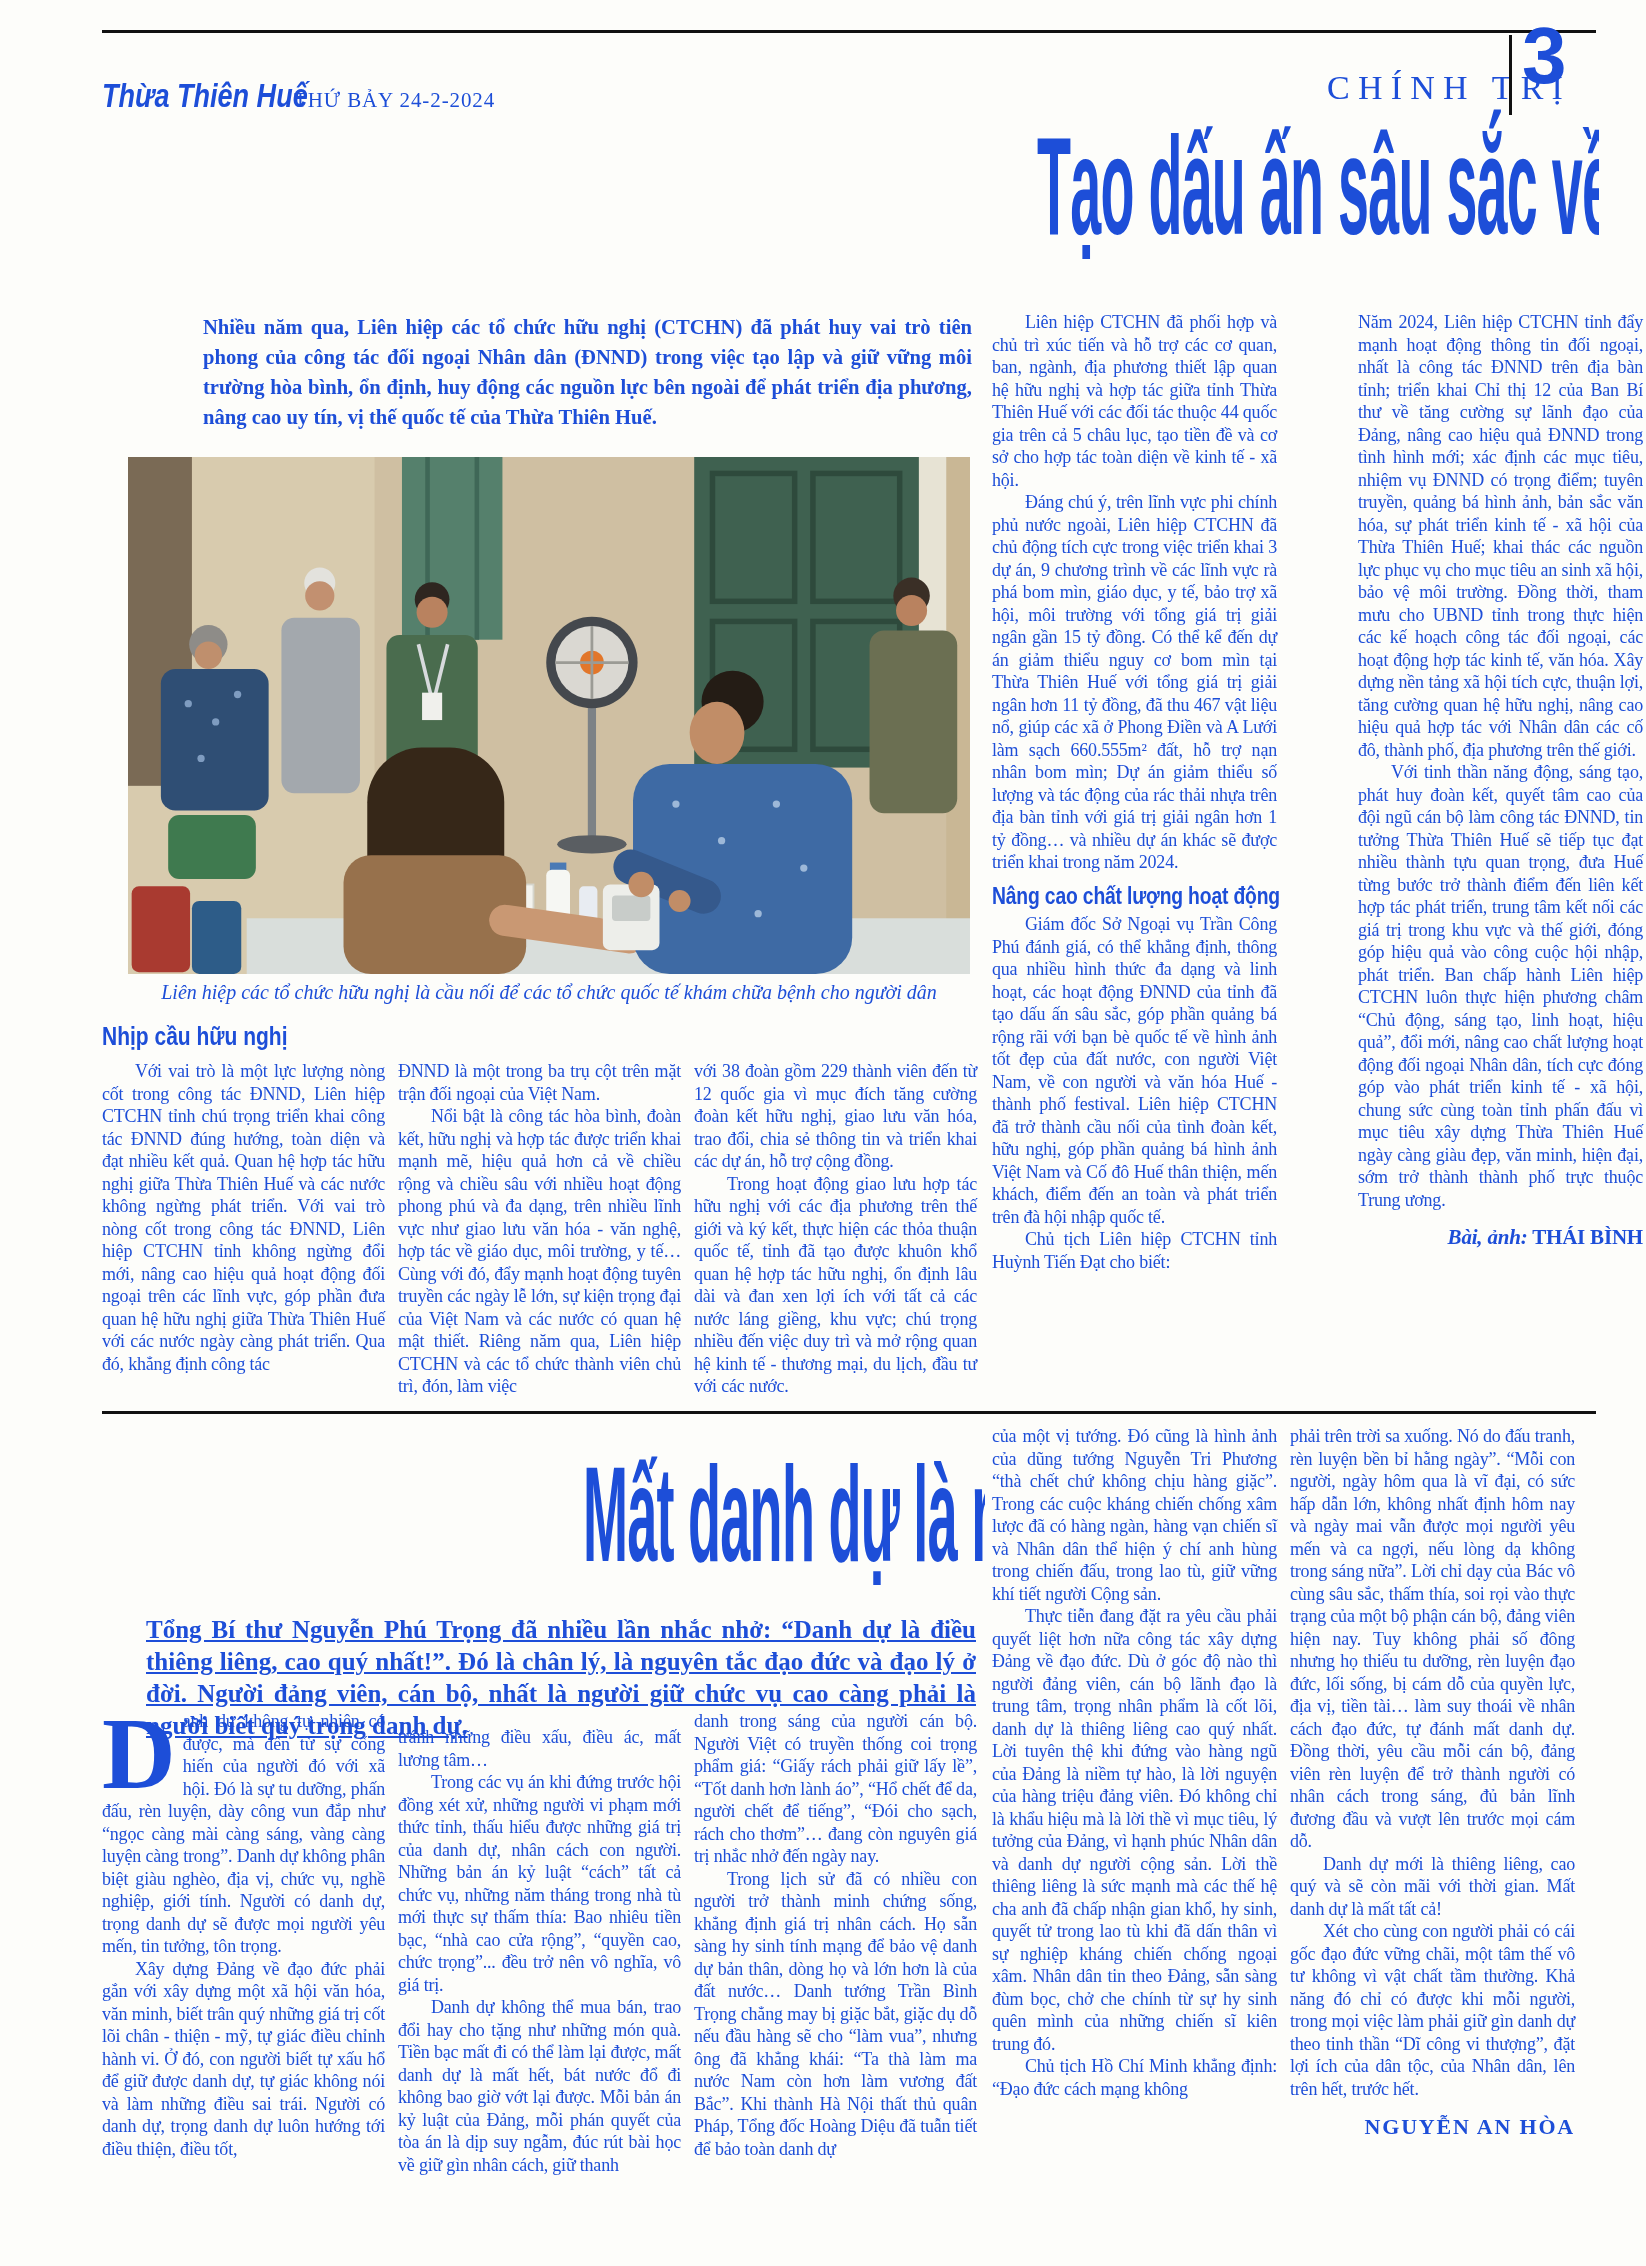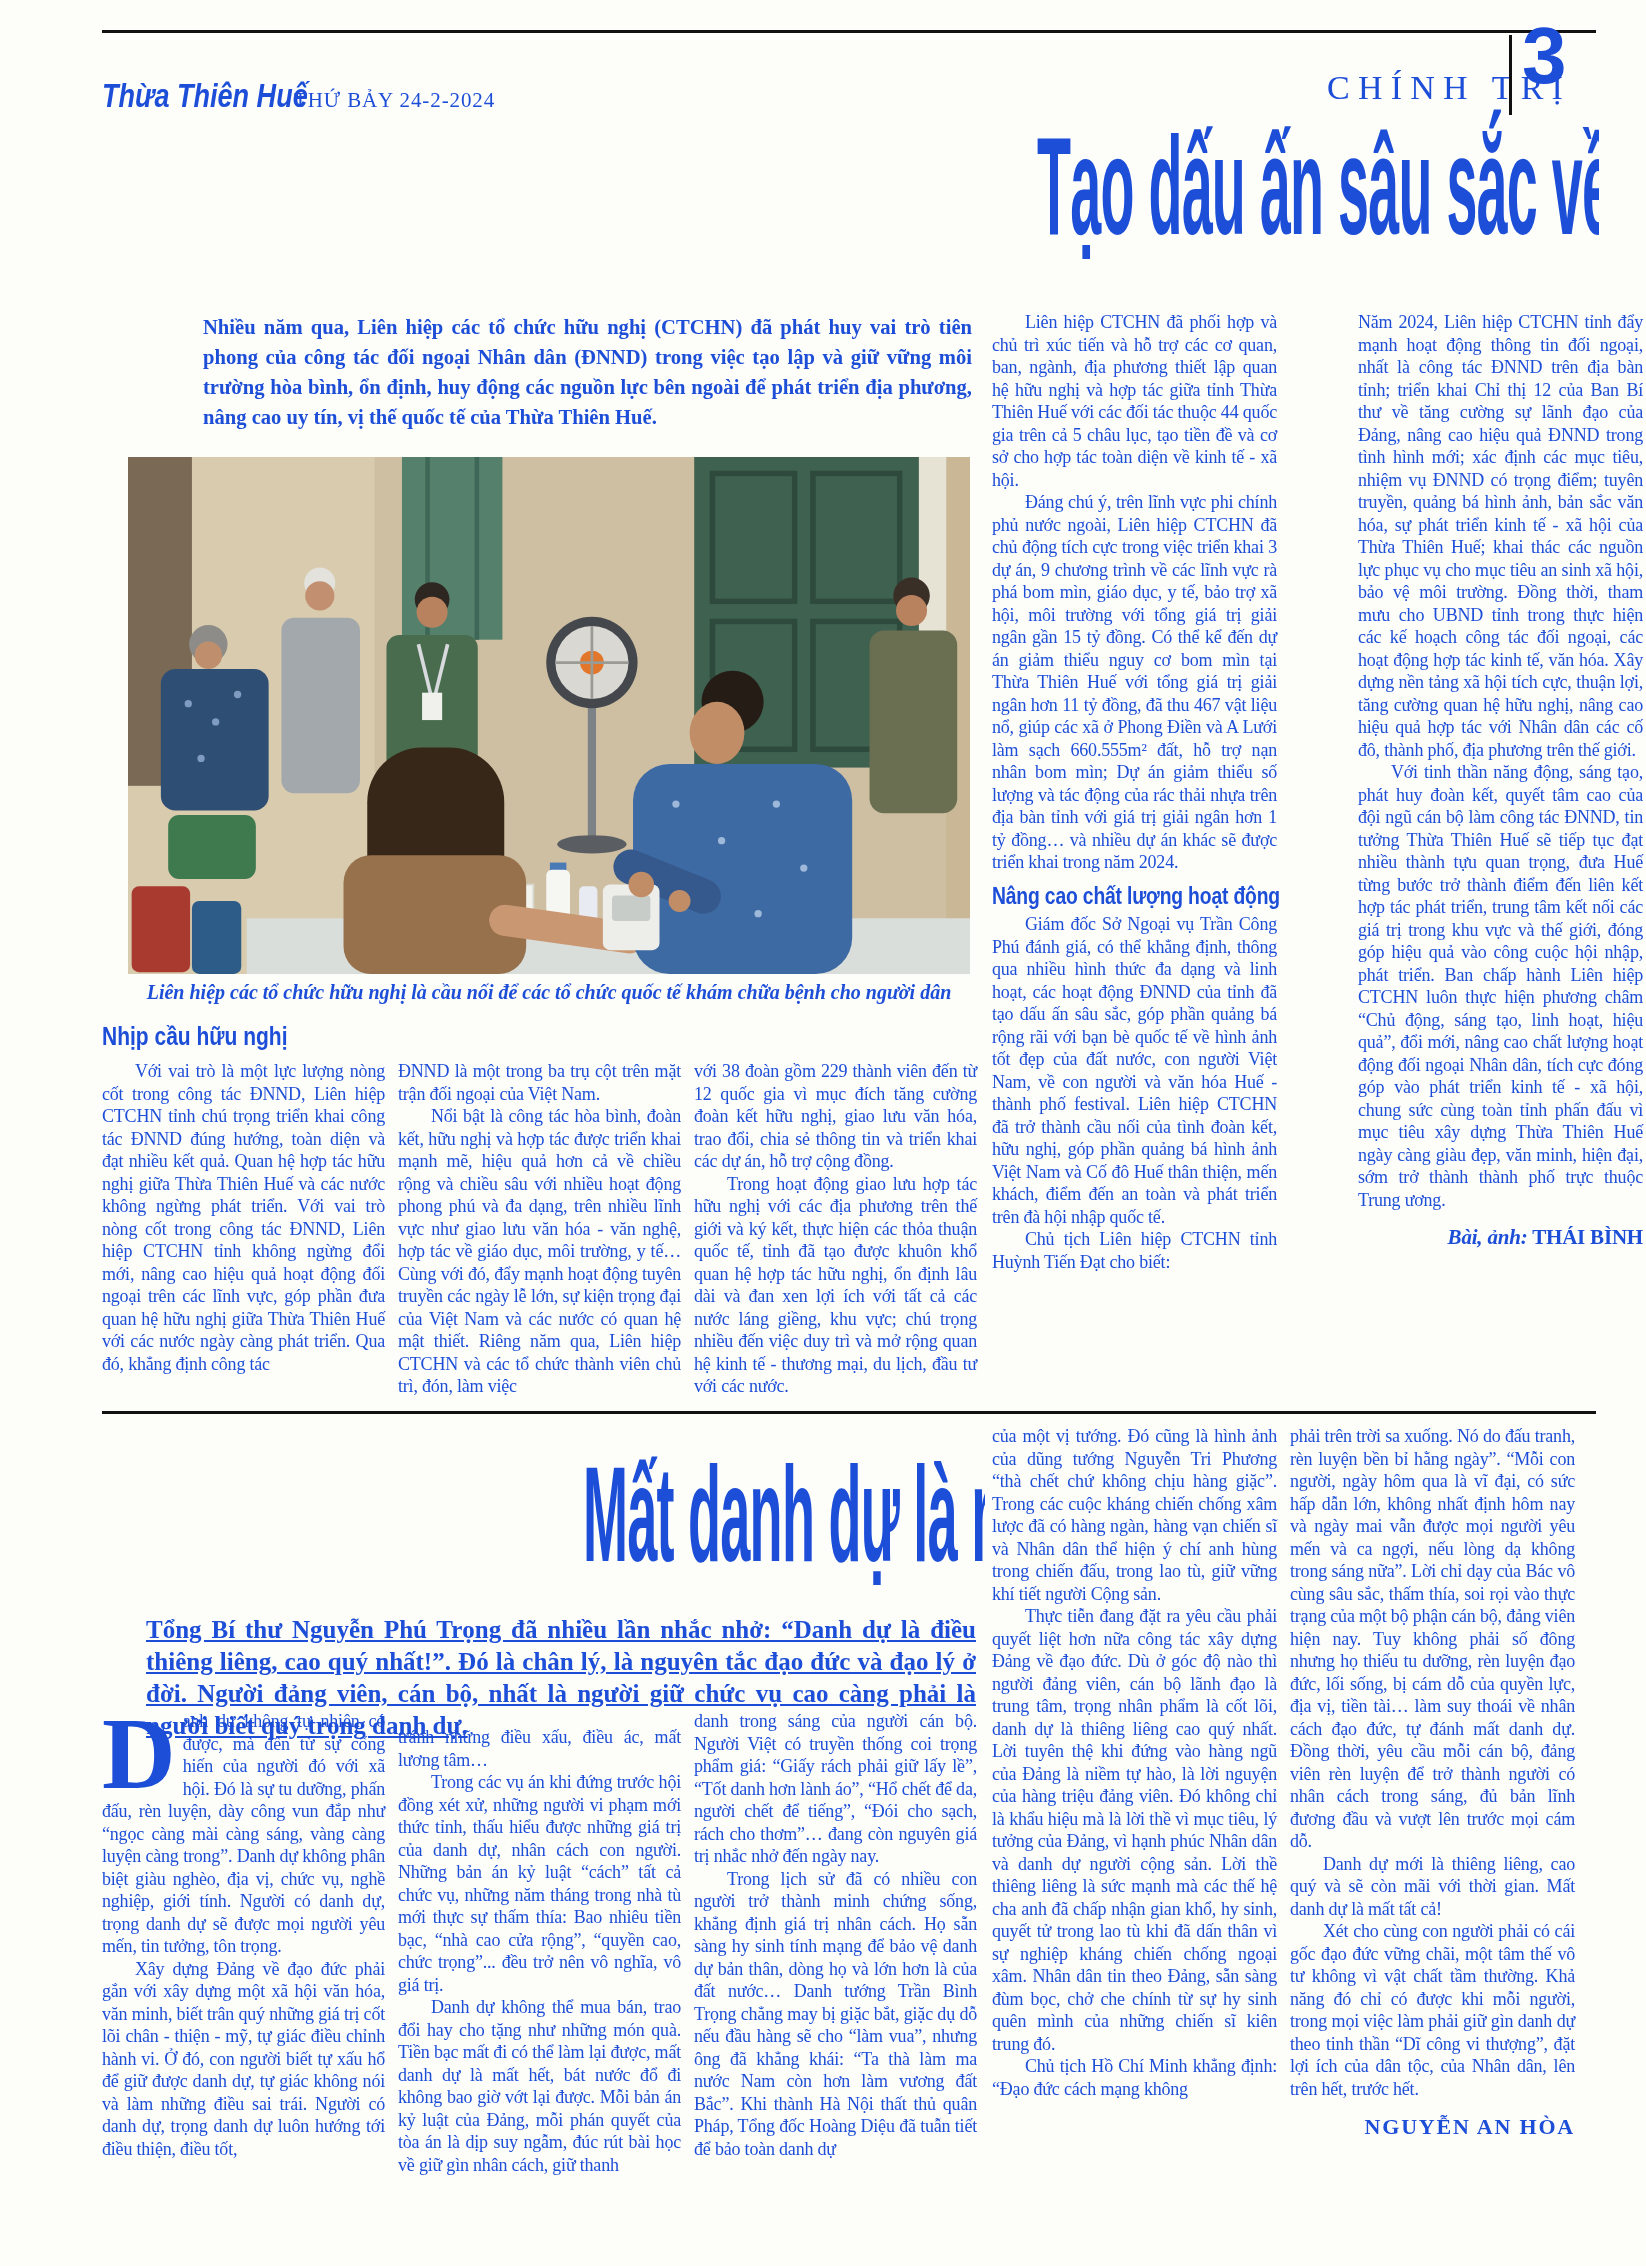--- a/index.html
+++ b/index.html
@@ -27,21 +27,21 @@
   .hl2{left:108px;top:1431px;width:877px;height:183px;}
   .hl2 .hl{font-size:135px;}
   
   .lead1{position:absolute;left:203px;top:312px;width:769px;
     font-weight:bold;font-size:20.6px;line-height:30px;text-align:justify;}
   .lead2{position:absolute;left:146px;top:1614px;width:830px;
     font-weight:bold;font-size:25px;line-height:32px;text-align:justify;text-decoration:underline;}
   
   .photo{position:absolute;left:128px;top:457px;width:842px;height:517px;background:#cfbfa2;}
   .caption{position:absolute;left:128px;top:981px;width:842px;text-align:center;
-    font-weight:bold;font-style:italic;font-size:20px;}
+    font-weight:normal;font-style:italic;font-size:20px;}
   
   .subhead{font-family:"Liberation Sans",sans-serif;font-weight:bold;white-space:nowrap;}
   .subhead span{display:inline-block;transform:scaleX(.84);transform-origin:0 50%;}
   .sh1{position:absolute;left:102px;top:1022px;font-size:25px;}
   .sh2{font-size:23px;margin:11px 0 6.4px 0;}
   
   .col{position:absolute;font-size:18px;line-height:22.5px;text-align:justify;letter-spacing:-0.2px;}
   .col p{margin:0;}
   .col p.ind{text-indent:33px;}
   .c-a1-1{left:102px;top:1060px;width:283px;}

